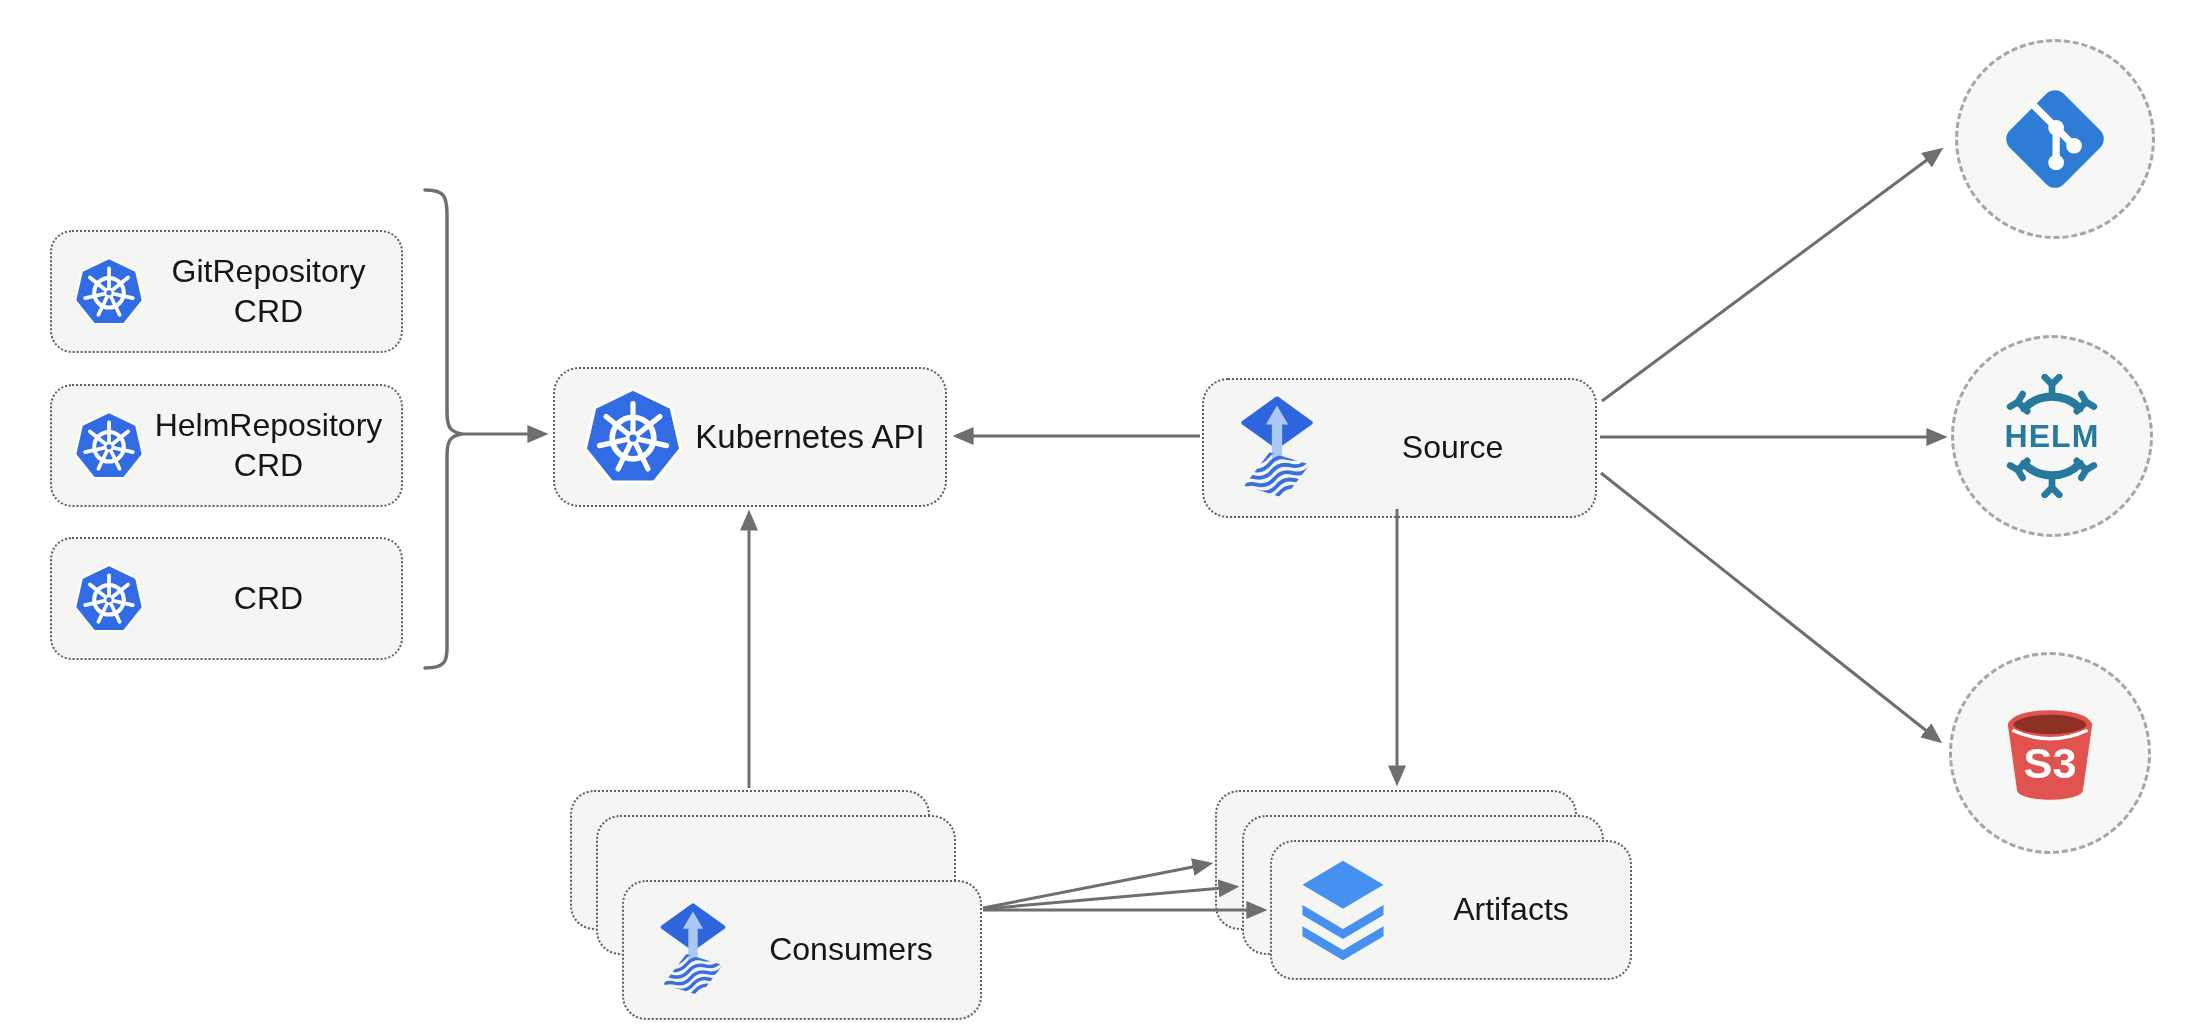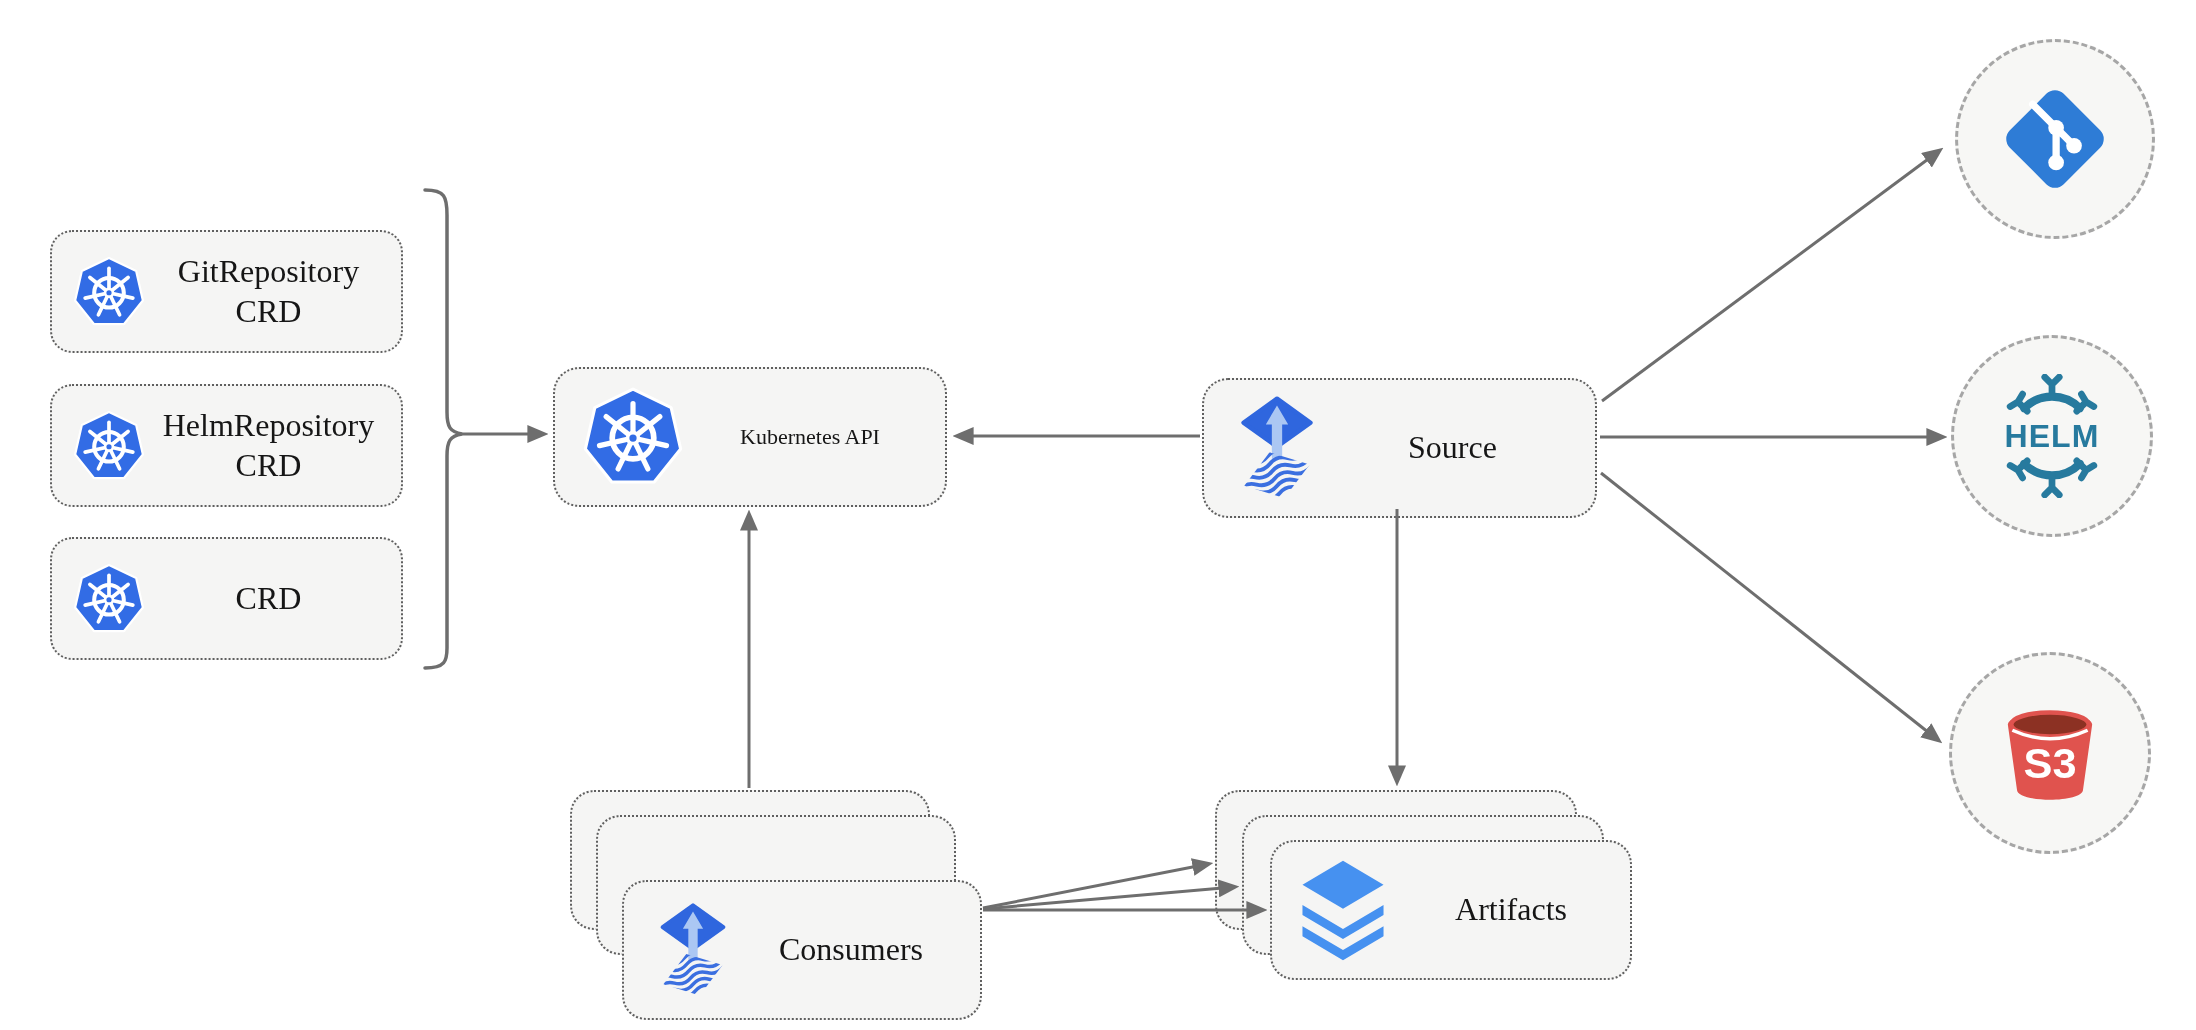--- a/index.html
+++ b/index.html
@@ -1,36 +1,36 @@
 <!DOCTYPE html>
 <html style="--node-fill: #f5f5f4; --node-border: #5f5f5f; --circle-fill: #f7f7f5; --circle-border: #a6a6a6; --arrow-gray: #6e6e6e; --text-color: #161616; --k8s-blue: #326ce5; --flux-blue: #2f66de; --flux-light: #abc7f3; --flux-wave: #3b6fe0; --git-blue: #2e7cd6; --helm-teal: #277a9e; --s3-red: #e0534e; --s3-dark: #8c3123; --layers-blue: #4691f0;"><head>
 <meta charset="utf-8">
 <style>
   html,body { margin:0; padding:0; background:#ffffff; }
   #canvas {
     position:relative; width:2196px; height:1030px;
     background:#ffffff; overflow:hidden;
-    font-family:Liberation Serif, serif;
+    font-family:Liberation Sans, sans-serif;
   }
 
   
   .box {
     position:absolute; box-sizing:border-box;
     background:var(--node-fill); border:2.5px dotted var(--node-border);
     border-radius:22px; display:flex; align-items:center;
   }
   .lbl { color:var(--text-color); font-size:32px; line-height:1.22; text-align:center; }
   .lbl .line { display:block; }
   .lbl-flex { flex:1; padding-right:10px; }
 
   .crd-box   { left:50px; width:353px; height:123px; padding-left:20px; }
   #crd-1 { top:230px; } #crd-2 { top:384px; } #crd-3 { top:537px; }
 
   #k8s-api { left:553px; top:367px; width:394px; height:140px; padding-left:26px; border-radius:26px; }
-  #k8s-api .lbl { font-size:22px; }
+  #k8s-api .lbl { font-size:33px; }
 
   #source-controller { left:1202px; top:378px; width:395px; height:140px; padding-left:30px; border-radius:26px; }
 
   .stack { border-radius:24px; }
   #consumers-back  { left:570px;  top:790px; width:360px; height:140px; z-index:1; }
   #consumers-mid   { left:596px;  top:815px; width:360px; height:140px; z-index:2; }
   #consumers-front { left:622px;  top:880px; width:360px; height:140px; z-index:3; padding-left:30px; }
   #artifacts-back  { left:1215px; top:790px; width:362px; height:140px; z-index:1; }
   #artifacts-mid   { left:1242px; top:815px; width:362px; height:140px; z-index:2; }
   #artifacts-front { left:1270px; top:840px; width:362px; height:140px; z-index:3; padding-left:24px;gap:12px; }

